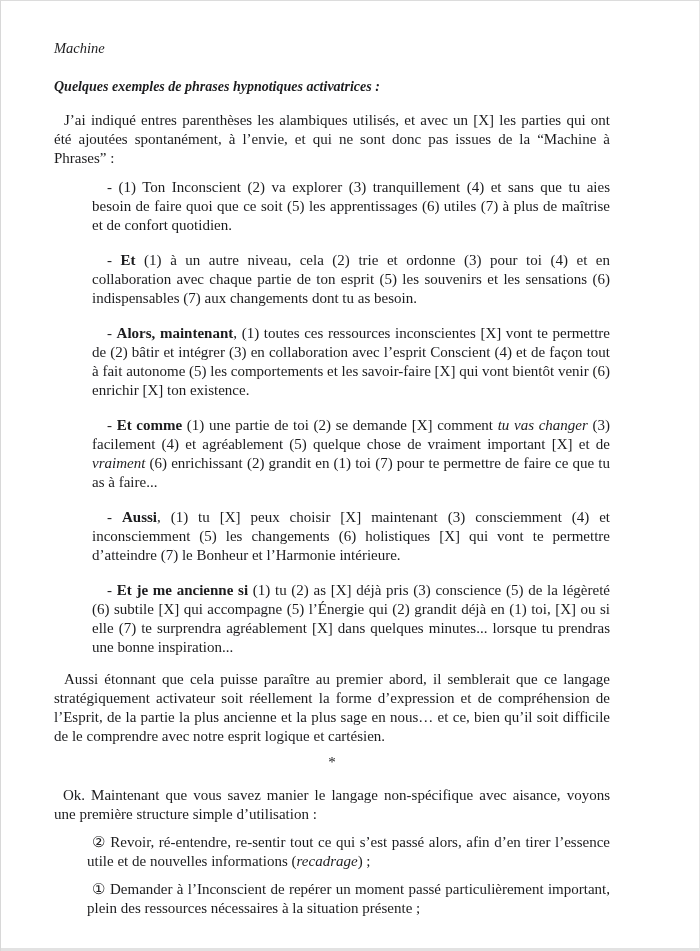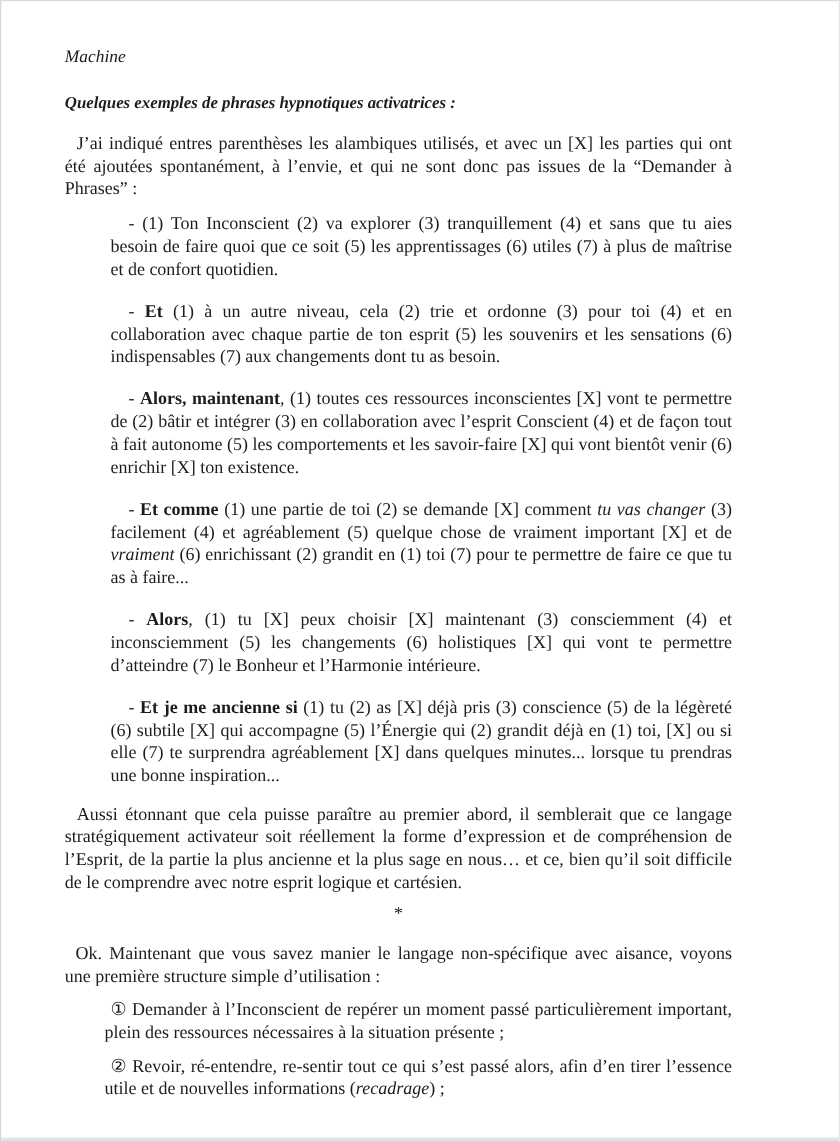--- a/index.html
+++ b/index.html
@@ -48,37 +48,37 @@
 </style>
 </head>
 <body>
 
 <div class="page">
 
   <div class="running-header">Machine</div>
 
   <div class="section-heading">Quelques exemples de phrases hypnotiques activatrices :</div>
 
-  <p class="intro">J’ai indiqué entres parenthèses les alambiques utilisés, et avec un [X] les parties qui ont été ajoutées spontanément, à l’envie, et qui ne sont donc pas issues de la “Demander à Phrases” :</p>
+  <p class="intro">J’ai indiqué entres parenthèses les alambiques utilisés, et avec un [X] les parties qui ont été ajoutées spontanément, à l’envie, et qui ne sont donc pas issues de la “Machine à Phrases” :</p>
 
   <div>
     <p class="bullet">- (1) Ton Inconscient (2) va explorer (3) tranquillement (4) et sans que tu aies besoin de faire quoi que ce soit (5) les apprentissages (6) utiles (7) à plus de maîtrise et de confort quotidien.</p>
     <p class="bullet">- <b>Et</b> (1) à un autre niveau, cela (2) trie et ordonne (3) pour toi (4) et en collaboration avec chaque partie de ton esprit (5) les souvenirs et les sensations (6) indispensables (7) aux changements dont tu as besoin.</p>
     <p class="bullet">- <b>Alors, maintenant</b>, (1) toutes ces ressources inconscientes [X] vont te permettre de (2) bâtir et intégrer (3) en collaboration avec l’esprit Conscient (4) et de façon tout à fait autonome (5) les comportements et les savoir-faire [X] qui vont bientôt venir (6) enrichir [X] ton existence.</p>
     <p class="bullet">- <b>Et comme</b> (1) une partie de toi (2) se demande [X] comment <i>tu vas changer</i> (3) facilement (4) et agréablement (5) quelque chose de vraiment important [X] et de <i>vraiment</i> (6) enrichissant (2) grandit en (1) toi (7) pour te permettre de faire ce que tu as à faire...</p>
-    <p class="bullet">- <b>Alors</b>, (1) tu [X] peux choisir [X] maintenant (3) consciemment (4) et inconsciemment (5) les changements (6) holistiques [X] qui vont te permettre d’atteindre (7) le Bonheur et l’Harmonie intérieure.</p>
+    <p class="bullet">- <b>Aussi</b>, (1) tu [X] peux choisir [X] maintenant (3) consciemment (4) et inconsciemment (5) les changements (6) holistiques [X] qui vont te permettre d’atteindre (7) le Bonheur et l’Harmonie intérieure.</p>
     <p class="bullet">- <b>Et je me ancienne si</b> (1) tu (2) as [X] déjà pris (3) conscience (5) de la légèreté (6) subtile [X] qui accompagne (5) l’Énergie qui (2) grandit déjà en (1) toi, [X] ou si elle (7) te surprendra agréablement [X] dans quelques minutes... lorsque tu prendras une bonne inspiration...</p>
   </div>
 
   <p class="closing">Aussi étonnant que cela puisse paraître au premier abord, il semblerait que ce langage stratégiquement activateur soit réellement la forme d’expression et de compréhension de l’Esprit, de la partie la plus ancienne et la plus sage en nous… et ce, bien qu’il soit difficile de le comprendre avec notre esprit logique et cartésien.</p>
 
   <div class="separator">*</div>
 
   <p class="transition">Ok. Maintenant que vous savez manier le langage non-spécifique avec aisance, voyons une première structure simple d’utilisation :</p>
 
   <div>
+    <p class="step"><span class="step-marker">②</span><span>Revoir, ré-entendre, re-sentir tout ce qui s’est passé alors, afin d’en tirer l’essence utile et de nouvelles informations (<i>recadrage</i>) ;</span></p>
     <p class="step"><span class="step-marker">①</span><span>Demander à l’Inconscient de repérer un moment passé particulièrement important, plein des ressources nécessaires à la situation présente ;</span></p>
-    <p class="step"><span class="step-marker">②</span><span>Revoir, ré-entendre, re-sentir tout ce qui s’est passé alors, afin d’en tirer l’essence utile et de nouvelles informations (<i>recadrage</i>) ;</span></p>
   </div>
 
   <div class="page-number">194</div>
 
 </div>
 
 </body></html>

